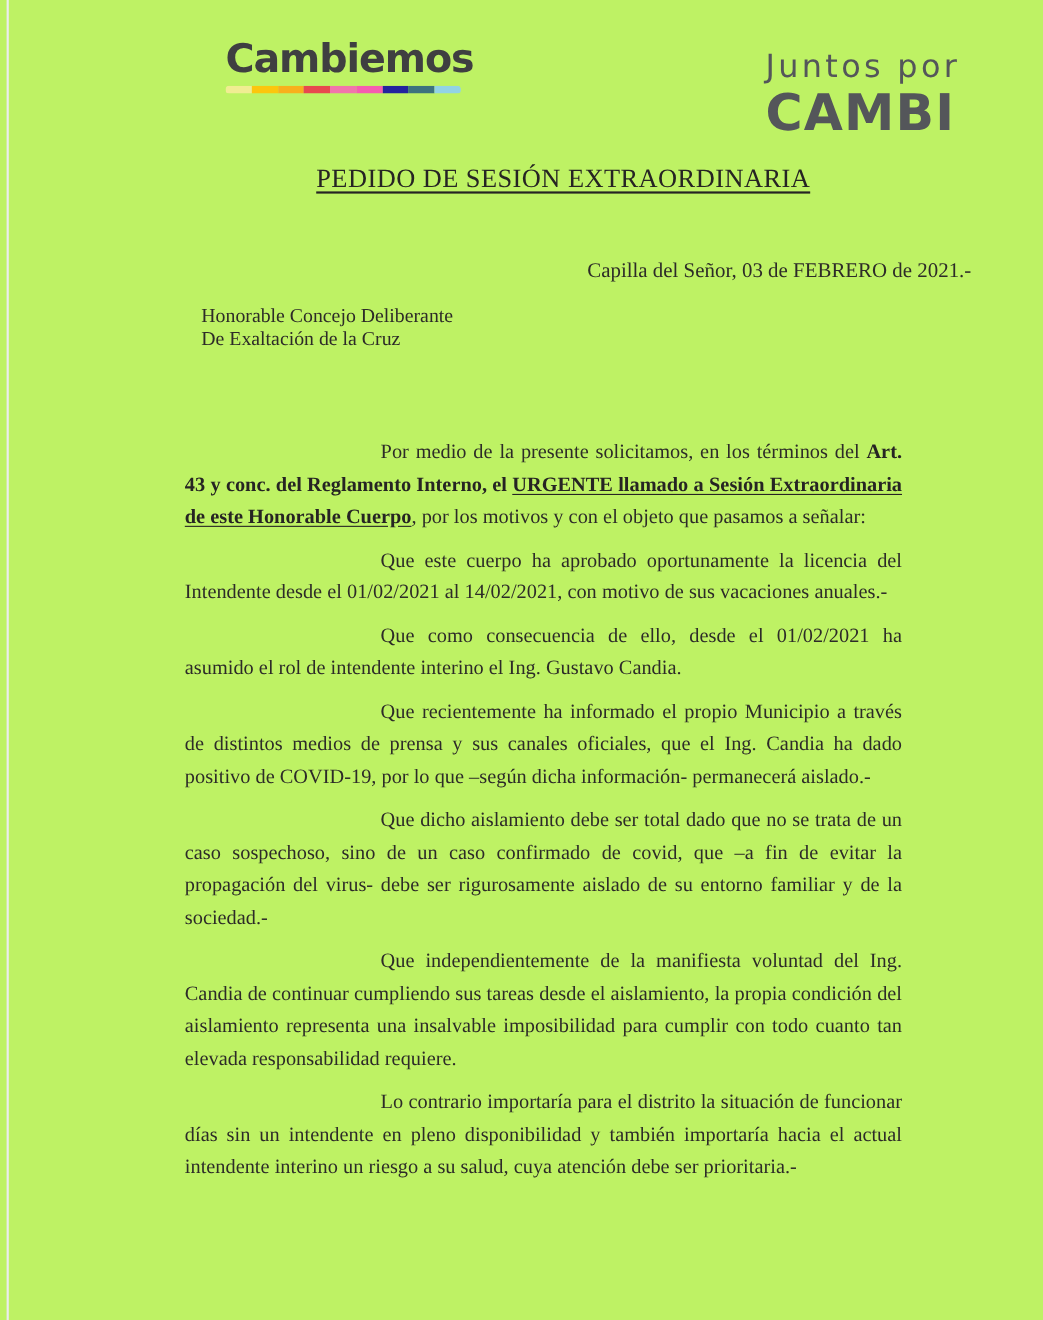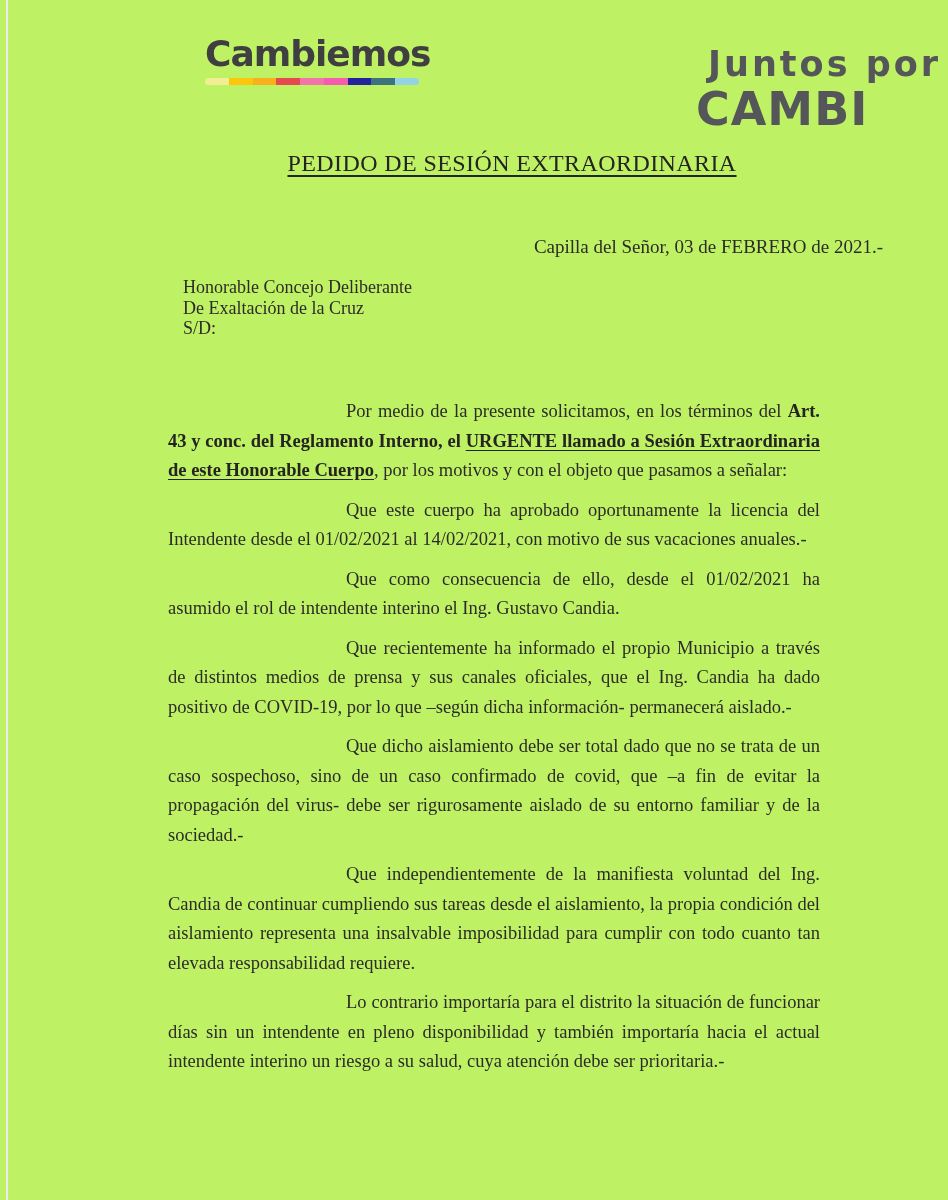--- a/index.html
+++ b/index.html
@@ -20,21 +20,21 @@
     font-weight:bold;font-size:36px;letter-spacing:-1px;color:#3f3f41;
     line-height:1.1;
   }
   .color-bar{display:flex;height:7px;margin-top:4px;border-radius:4px;overflow:hidden;}
   .color-bar span{flex:1;}
 
   .logo-juntos{
     position:absolute;left:696px;top:44px;color:#54565a;
     font-family:"DejaVu Sans","Liberation Sans",sans-serif;
   }
-  .juntos-line1{font-size:35px;font-weight:700;letter-spacing:3px;line-height:1.15;white-space:nowrap;margin-left:12px;}
+  .juntos-line1{font-size:29px;font-weight:400;letter-spacing:3px;line-height:1.15;white-space:nowrap;}
   .juntos-line2{
     width:173px;overflow:hidden;white-space:nowrap;
     font-size:46px;font-weight:bold;letter-spacing:1px;line-height:1;margin-top:2px;
   }
 
   
   .doc-title{
     position:absolute;top:150px;left:76px;right:0;
     text-align:center;
     font-size:24px;font-weight:400;letter-spacing:0.4px;
@@ -84,21 +84,20 @@
     <div class="juntos-line2">CAMBIO</div>
   </div>
 
   <div class="doc-title">PEDIDO DE SESIÓN EXTRAORDINARIA</div>
 
   <div class="dateline">Capilla del Señor, 03 de FEBRERO de 2021.-</div>
 
   <div class="recipient">
     <div>Honorable Concejo Deliberante</div>
     <div>De Exaltación de la Cruz</div>
-    <div>S/D:</div>
   </div>
 
   <div class="body-text">
     <p><span>Por medio de la presente solicitamos, en los términos del </span><strong>Art. 43 y conc. del Reglamento Interno, el </strong><strong class="u">URGENTE llamado a Sesión Extraordinaria de este Honorable Cuerpo</strong><span>, por los motivos y con el objeto que pasamos a señalar:</span></p>
 
     <p>Que este cuerpo ha aprobado oportunamente la licencia del Intendente desde el 01/02/2021 al 14/02/2021, con motivo de sus vacaciones anuales.-</p>
     <p>Que como consecuencia de ello, desde el 01/02/2021 ha asumido el rol de intendente interino el Ing. Gustavo Candia.</p>
     <p>Que recientemente ha informado el propio Municipio a través de distintos medios de prensa y sus canales oficiales, que el Ing. Candia ha dado positivo de COVID-19, por lo que –según dicha información- permanecerá aislado.-</p>
     <p>Que dicho aislamiento debe ser total dado que no se trata de un caso sospechoso, sino de un caso confirmado de covid, que –a fin de evitar la propagación del virus- debe ser rigurosamente aislado de su entorno familiar y de la sociedad.-</p>
     <p>Que independientemente de la manifiesta voluntad del Ing. Candia de continuar cumpliendo sus tareas desde el aislamiento, la propia condición del aislamiento representa una insalvable imposibilidad para cumplir con todo cuanto tan elevada responsabilidad requiere.</p>

